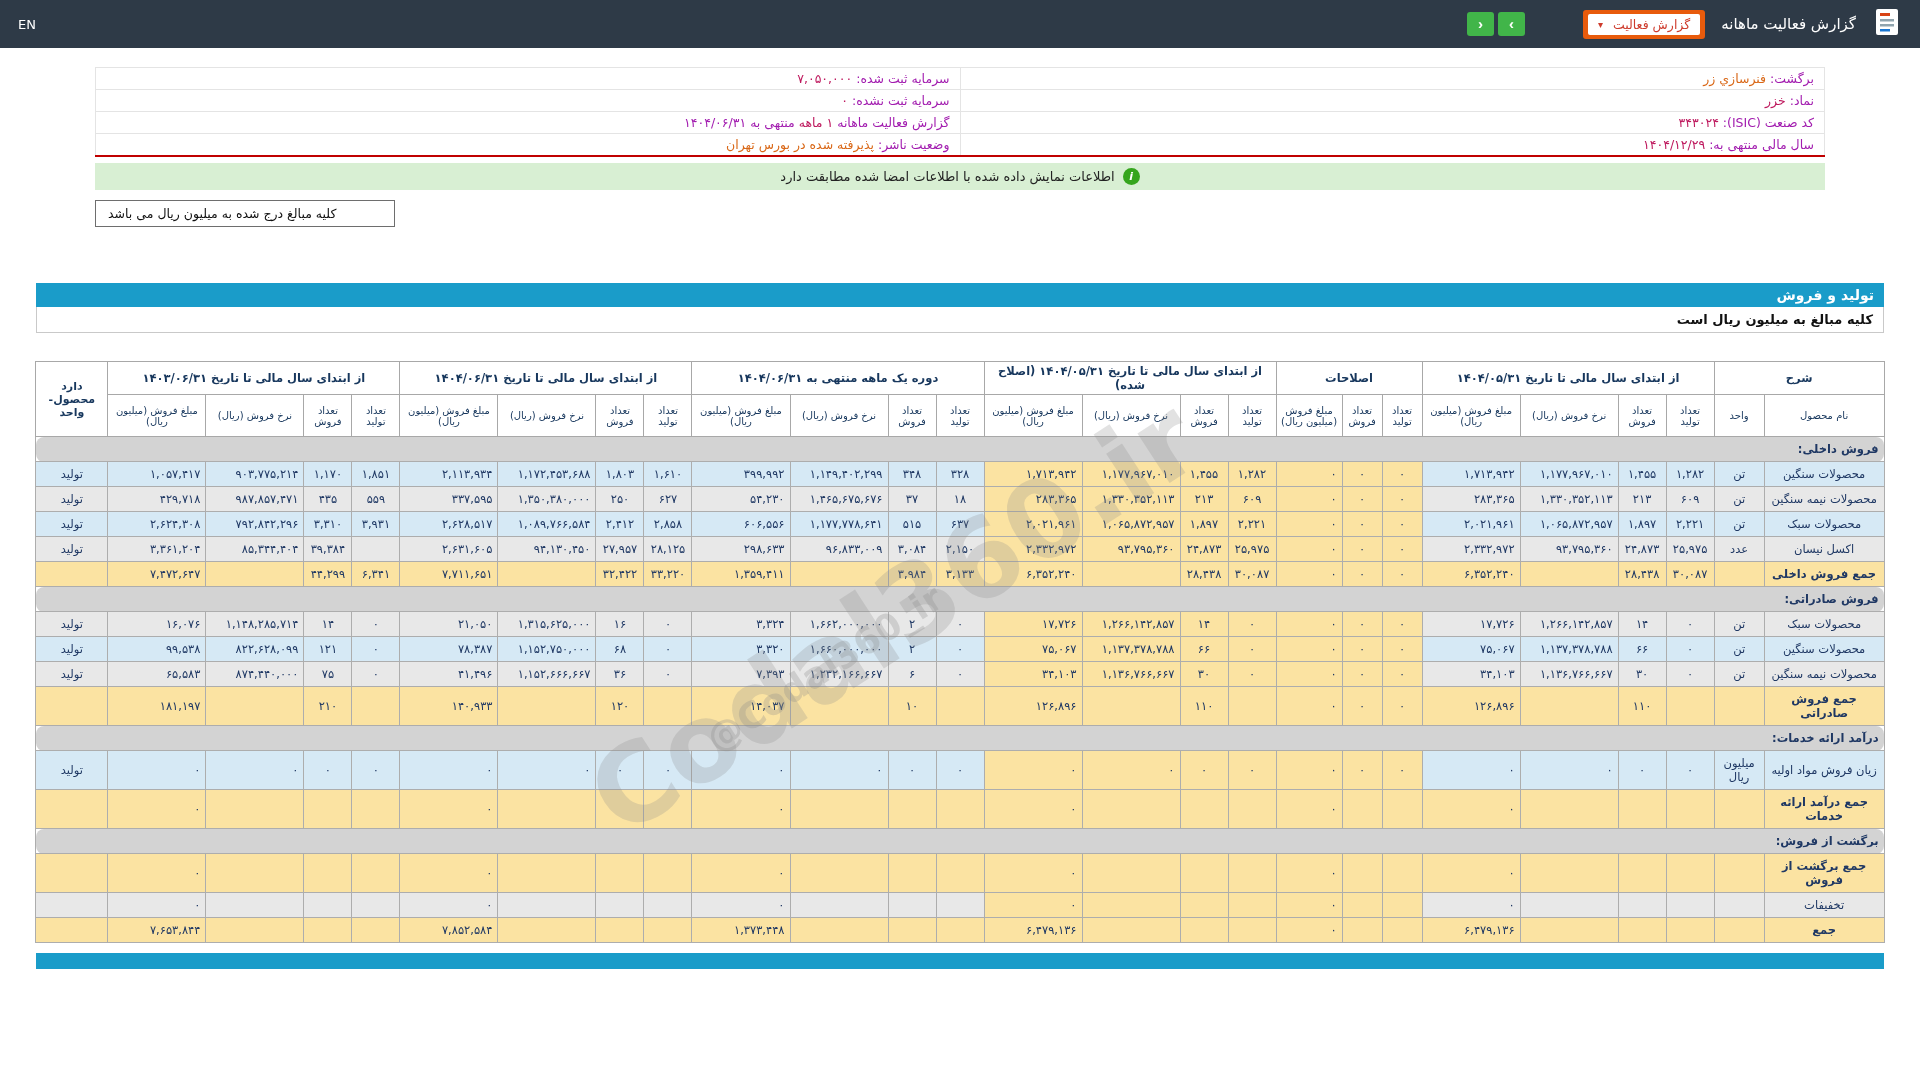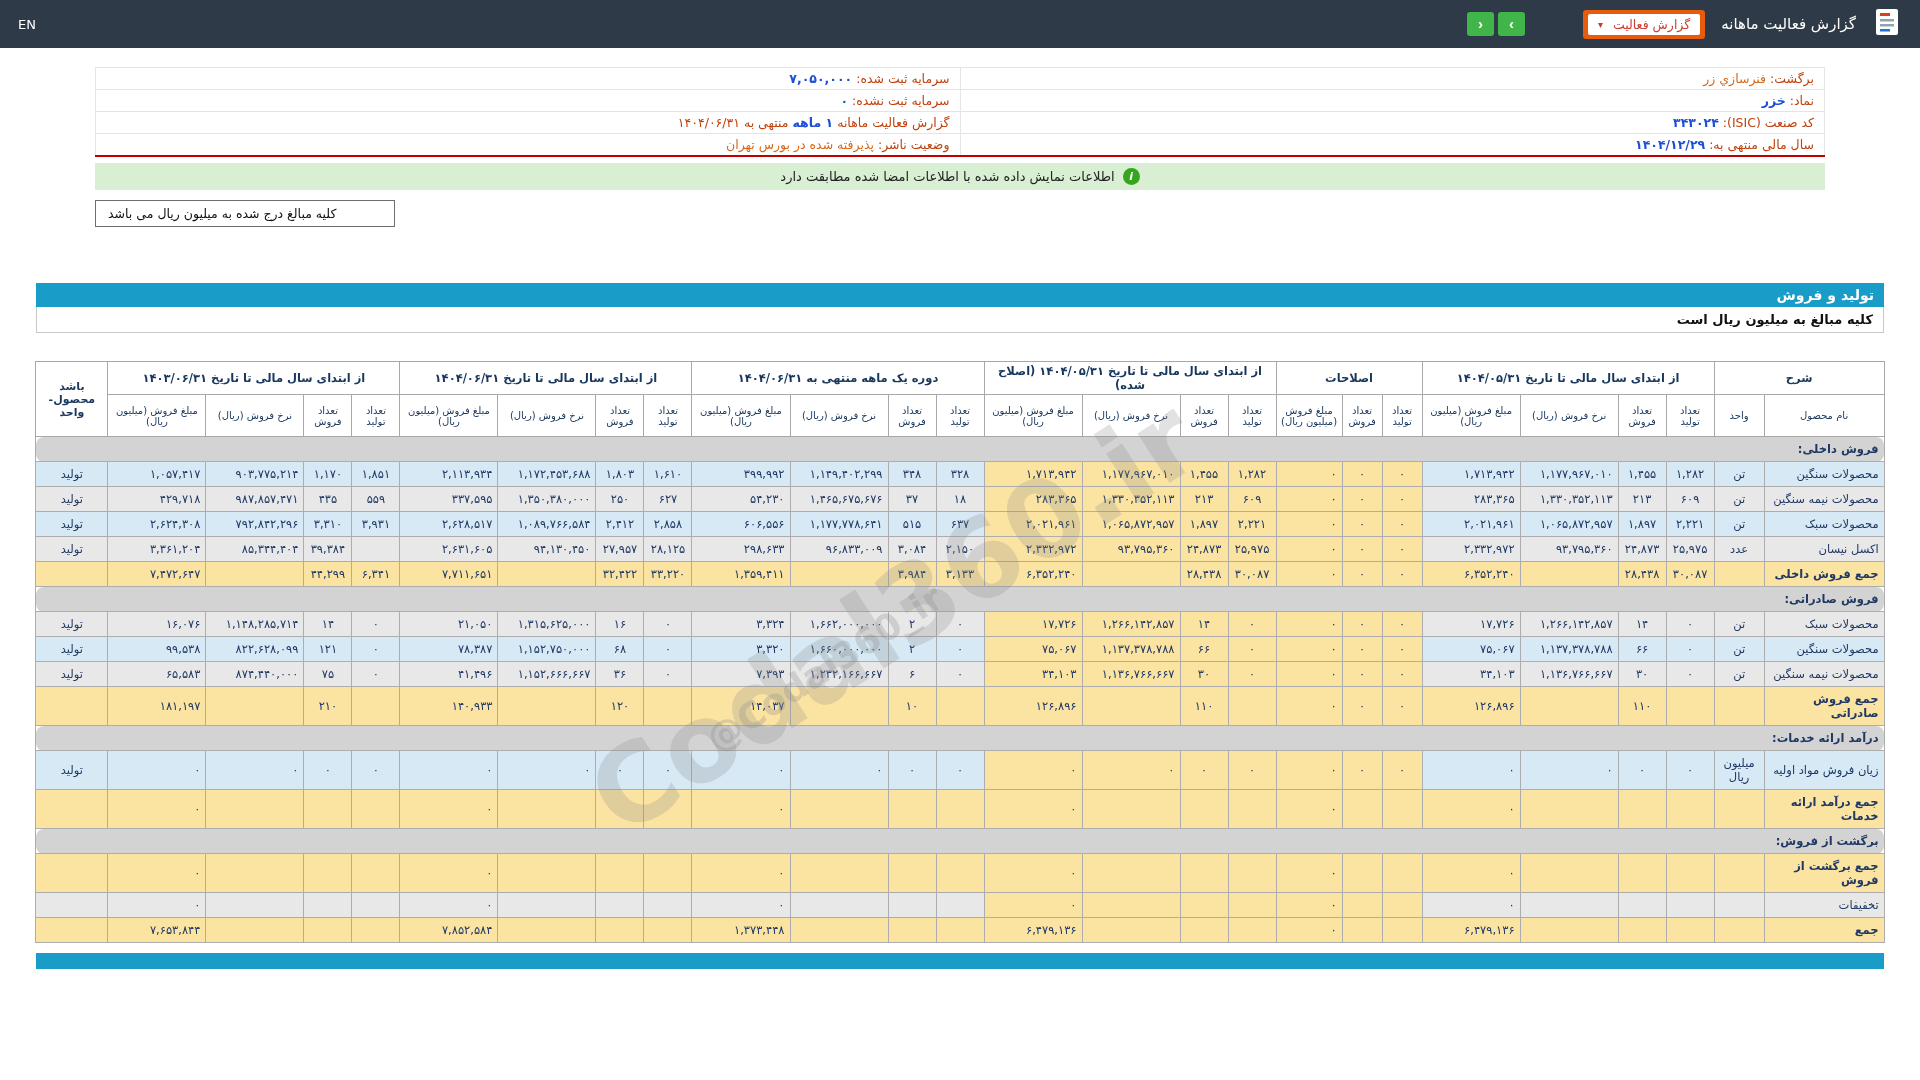--- a/index.html
+++ b/index.html
@@ -18,22 +18,22 @@
   .caret{font-size:10px;color:#CE3B2C;}
   .nav-btns{display:flex;gap:4px;margin-right:50px;}
   .btn-green{width:27px;height:24px;background:#41B549;border:none;border-radius:3px;color:#fff;
     font-size:15px;font-weight:bold;display:flex;align-items:center;justify-content:center;cursor:pointer;padding:0 0 2px 0;}
   .en{color:#fff;font-size:13px;margin-right:auto;cursor:pointer;}
   
   .narrow{width:1730px;margin:0 auto;}
   .info-table{width:100%;border-collapse:collapse;background:#fff;margin-top:19px;
     border:1px solid #e0e0e0;border-bottom:2px solid #C00000;}
   .info-table td{border:1px solid #e4e4e4;padding:3px 10px;font-size:12.5px;height:22px;width:50%;}
-  .label{color:#c2410c;}
-  .red{color:#1d4ed8;font-weight:bold;}
+  .label{color:#a21caf;}
+  .red{color:#be185d;}
   .orange{color:#D96716;}
   .banner{margin-top:6px;background:#D8EFD3;padding:5px 0;display:flex;align-items:center;
     justify-content:center;gap:8px;font-size:13px;color:#222;}
   .info-icon{width:17px;height:17px;border-radius:50%;background:#35A51D;color:#fff;font-size:11px;
     font-weight:bold;font-style:italic;display:inline-flex;align-items:center;justify-content:center;flex:0 0 17px;}
   .note-box{margin:10px auto 0 0;border:1px solid #6e6e6e;background:#fff;padding:5px 12px;
     font-size:12.5px;color:#111;width:300px;text-align:left;}
   
   .section-bar{width:1848px;margin:56px auto 0;background:#1A9CC9;color:#fff;font-weight:bold;
     font-size:14px;padding:4px 10px;text-align:right;}
@@ -43,21 +43,21 @@
   .main-table{width:1848px;margin:28px auto 0;border-collapse:collapse;table-layout:fixed;}
   .main-table th{border:1px solid #a8a8a8;background:#fff;color:#17375D;padding:2px 3px;
     text-align:center;vertical-align:middle;margin-top:44px;}
   .gh{font-size:11.5px;font-weight:bold;height:22px;}
   .sh{font-size:10px;font-weight:normal;height:42px;}
   .sth{font-size:11px;}
   .main-table td{border:1px solid #adadad;padding:5px 5px;font-size:11.5px;color:#1F3864;
     vertical-align:middle;overflow:hidden;word-wrap:break-word;}
   .ac{text-align:center;}
   .ar{text-align:right;}
-  .name{text-align:right;}
+  .name{text-align:center;}
   .bold{font-weight:bold;}
   .sec{background:#D3D3D3;font-weight:bold;color:#1F1F1F;text-align:right;font-size:12px;padding:6px 6px;border-radius:8px;}
   .tb{background:#D6E9F5;}
   .tg{background:#E8E8E8;}
   .ty{background:#FBE3A2;}
   .bottom-bar{width:1848px;height:16px;margin:10px auto 0;background:#1A9CC9;}
   
   .wm{position:absolute;pointer-events:none;font-weight:bold;color:#8a8a8a;z-index:40;direction:ltr;white-space:nowrap;}
   .wm-main{font-size:108px;opacity:.24;left:545px;top:555px;transform:rotate(-33deg);}
   .wm-handle{font-size:36px;opacity:.28;left:688px;top:648px;transform:rotate(-33deg);}
@@ -153,21 +153,21 @@
   </colgroup>
   <thead id="main-head">
       <tr>
         <th colspan="2" class="gh">شرح</th>
         <th colspan="4" class="gh">از ابتدای سال مالی تا تاریخ ۱۴۰۴/۰۵/۳۱</th>
         <th colspan="3" class="gh">اصلاحات</th>
         <th colspan="4" class="gh">از ابتدای سال مالی تا تاریخ ۱۴۰۴/۰۵/۳۱ (اصلاح شده)</th>
         <th colspan="4" class="gh">دوره یک ماهه منتهی به ۱۴۰۴/۰۶/۳۱</th>
         <th colspan="4" class="gh">از ابتدای سال مالی تا تاریخ ۱۴۰۴/۰۶/۳۱</th>
         <th colspan="4" class="gh">از ابتدای سال مالی تا تاریخ ۱۴۰۳/۰۶/۳۱</th>
-        <th rowspan="2" class="gh sth">باشد محصول-واحد</th>
+        <th rowspan="2" class="gh sth">دارد محصول-واحد</th>
       </tr>
       <tr>
         <th class="sh">نام محصول</th>
         <th class="sh">واحد</th>
         <th class="sh">تعداد تولید</th>
         <th class="sh">تعداد فروش</th>
         <th class="sh">نرخ فروش (ریال)</th>
         <th class="sh">مبلغ فروش (میلیون ریال)</th>
         <th class="sh">تعداد تولید</th>
         <th class="sh">تعداد فروش</th>

